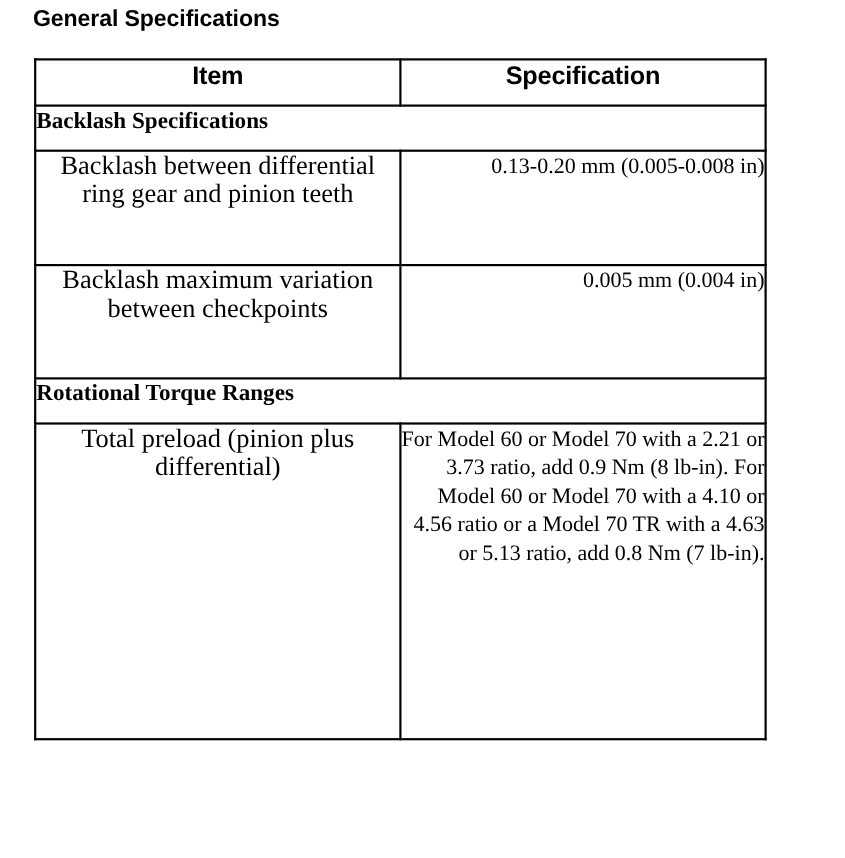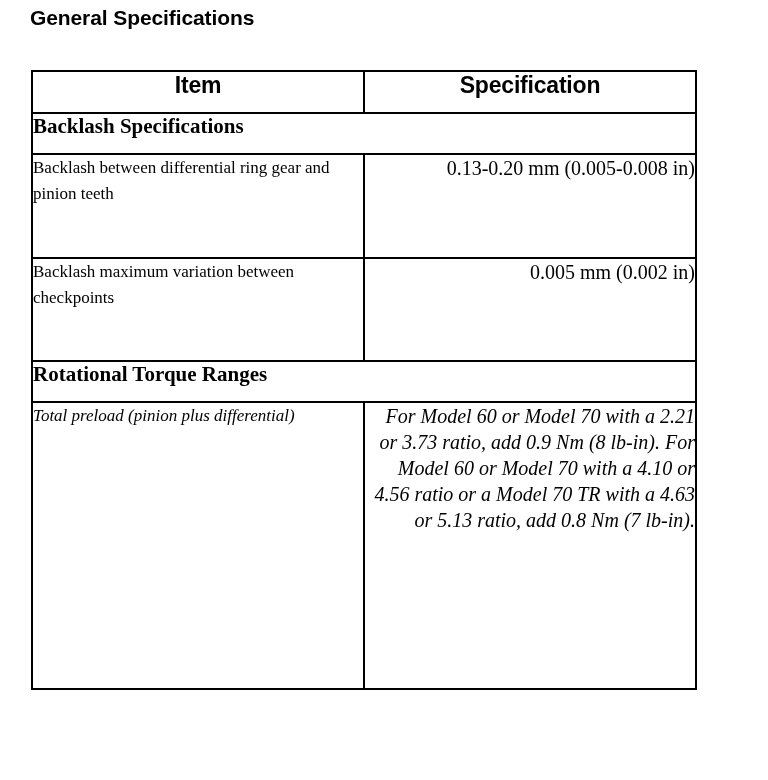--- a/index.html
+++ b/index.html
@@ -36,21 +36,21 @@
     font-size: 21px;
     line-height: 26px;
     letter-spacing: -0.1px;
     white-space: nowrap;
   }
 
   
   #spec-table {
     position: absolute;
     left: 31px;
-    top: 70px;
+    top: 53px;
     width: 664px;          
     border-collapse: collapse;
     table-layout: fixed;
   }
   #spec-table td,
   #spec-table th {
     border: 2px solid #000000;
     padding: 0;
     vertical-align: top;
   }
@@ -77,41 +77,41 @@
     vertical-align: middle;
     font-family: Liberation Serif, serif;
     font-weight: bold;
     font-size: 21px;
     line-height: 24px;
     padding-left: 6px;
   }
 
   
   .item-cell {
-    font-size: 17px;
+    font-size: 24px;
     line-height: 26px;
-    text-align: left;
+    text-align: center;
     padding: 6px 8px 8px 6px;
   }
   .spec-cell {
     font-size: 20px;
     line-height: 26px;
     text-align: right;
     padding: 6px 10px 8px 10px;
   }
 
   
   .row-backlash-gear   .item-cell,
   .row-backlash-gear   .spec-cell   { height: 102px; }
   .row-backlash-var    .item-cell,
   .row-backlash-var    .spec-cell   { height: 101px; }
   .row-pinion-preload  .item-cell,
   .row-pinion-preload  .spec-cell   { height: 70px; }
   .row-total-preload   .item-cell,
-  .row-total-preload   .spec-cell   { height: 285px; font-style: italic; }
+  .row-total-preload   .spec-cell   { height: 285px; }
 </style>
 </head>
 <body>
 
 <div id="page">
 
   <div id="page-title">General Specifications</div>
 
   <table id="spec-table">
     <colgroup>
@@ -129,21 +129,21 @@
         <td class="section-cell" colspan="2">Backlash Specifications</td>
       </tr>
 
       <tr class="row-backlash-gear">
         <td class="item-cell">Backlash between differential ring gear and pinion teeth</td>
         <td class="spec-cell">0.13-0.20 mm (0.005-0.008 in)</td>
       </tr>
 
       <tr class="row-backlash-var">
         <td class="item-cell">Backlash maximum variation between checkpoints</td>
-        <td class="spec-cell">0.005 mm (0.002 in)</td>
+        <td class="spec-cell">0.005 mm (0.004 in)</td>
       </tr>
 
       <tr>
         <td class="section-cell" colspan="2">Rotational Torque Ranges</td>
       </tr>
 
 
       <tr class="row-total-preload">
         <td class="item-cell">Total preload (pinion plus differential)</td>
         <td class="spec-cell">For Model 60 or Model 70 with a 2.21 or 3.73 ratio, add 0.9 Nm (8 lb-in). For Model 60 or Model 70 with a 4.10 or 4.56 ratio or a Model 70 TR with a 4.63 or 5.13 ratio, add 0.8 Nm (7 lb-in).</td>

